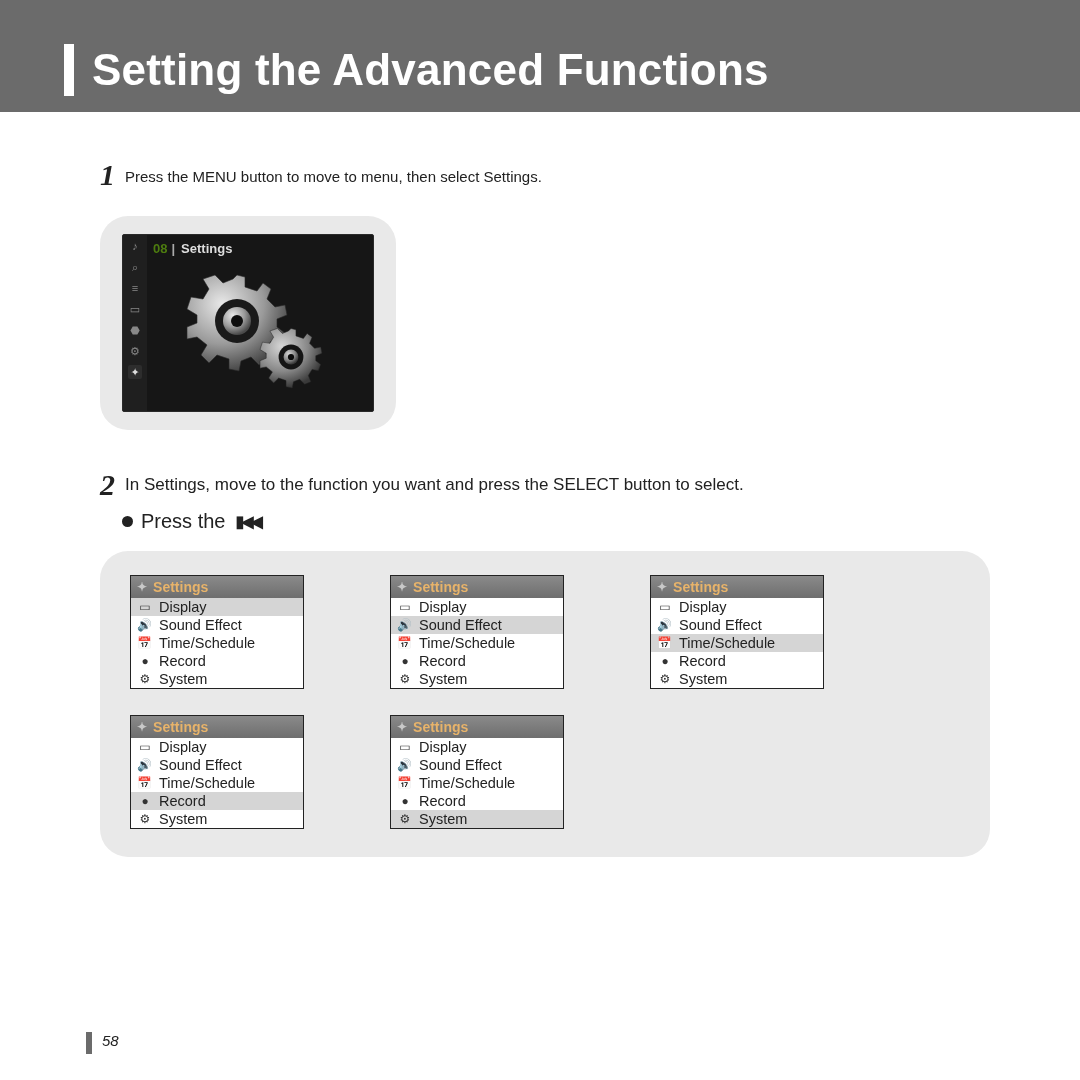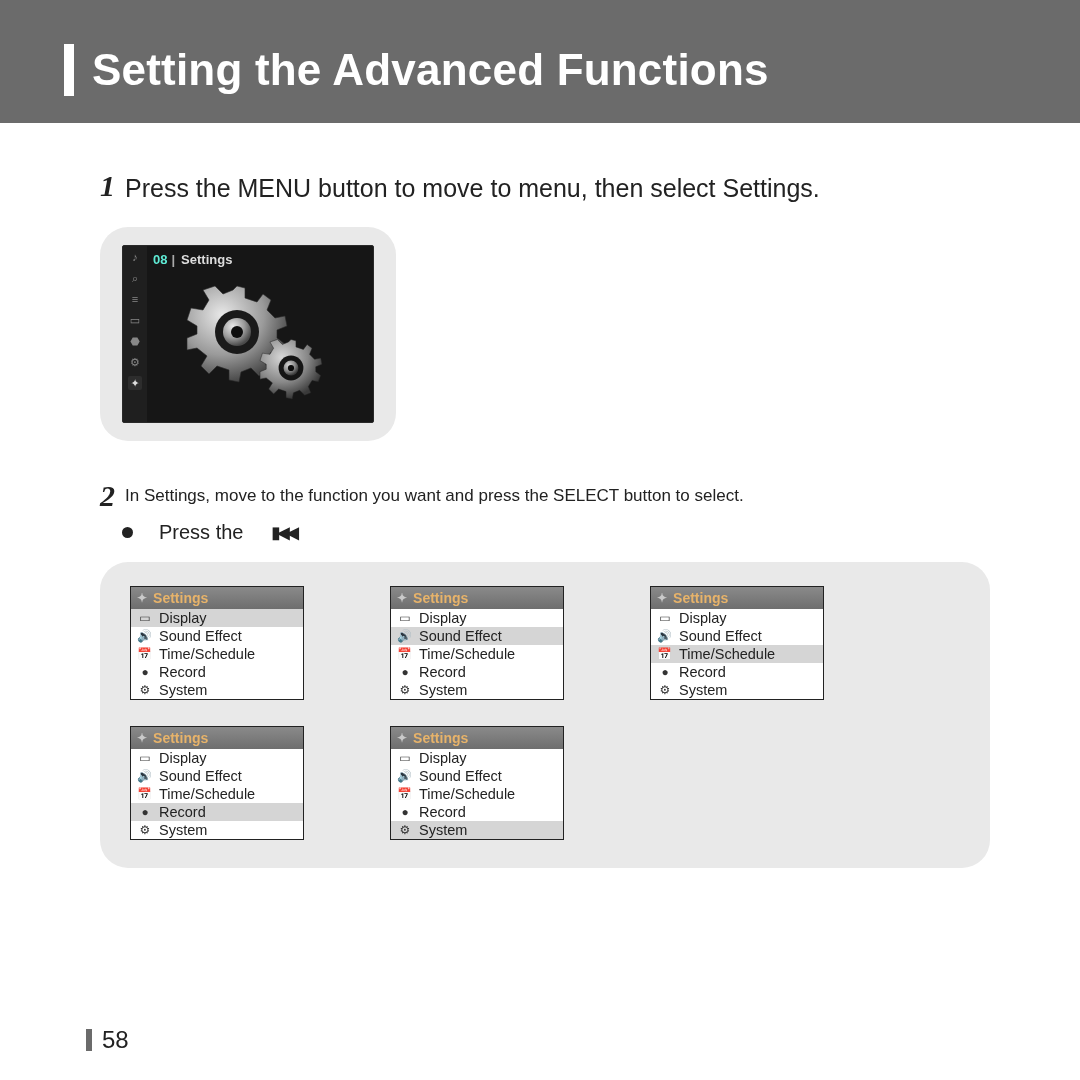--- a/index.html
+++ b/index.html
@@ -1,57 +1,57 @@
 <!DOCTYPE html>
 <html><head>
 <meta charset="utf-8">
 <style>
   * { box-sizing: border-box; margin: 0; padding: 0; }
   html, body { width: 1080px; height: 1080px; background: #fff; font-family: Arial, Helvetica, sans-serif; color: #222; }
   .page { width: 1080px; height: 1080px; position: relative; }
   .top-bar { background: #6b6b6b; height: 30px; }
-  .title-bar { background: #6b6b6b; padding: 14px 64px 27px 64px; }
+  .title-bar { background: #6b6b6b; padding: 14px 64px 16px 64px; }
   .title-bar-inner { display: flex; align-items: center; gap: 18px; }
   .title-mark { width: 10px; height: 52px; background: #fff; }
   .title-text { color: #fff; font-size: 44px; font-weight: bold; letter-spacing: 0.2px; }
   .content { padding: 48px 90px 0 100px; }
   .step { margin-bottom: 28px; }
   .step-line { display: flex; align-items: flex-start; gap: 10px; }
   .step-num { font-family: Georgia, 'Times New Roman', serif; font-style: italic; font-weight: bold; font-size: 30px; line-height: 30px; }
-  .step-text { font-size: 25px; line-height: 30px; padding-top: 2px; }
+  .step-text { font-size: 15px; line-height: 30px; padding-top: 2px; }
   .step-text-2 { font-size: 17px; line-height: 30px; }
   .step2-wrap { display: flex; align-items: flex-start; gap: 10px; }
 
   
   .shot-wrap { margin: 24px 0 40px 0; background: #e9e9e9; border-radius: 28px; width: 296px; height: 214px; padding: 18px 22px; }
   .device-screen { width: 252px; height: 178px; background: #161616; border: 1px solid #2a2a2a; border-radius: 2px; position: relative; overflow: hidden; }
   .ds-sidebar { position: absolute; left: 0; top: 0; bottom: 0; width: 24px; background: #1f1f1f; display: flex; flex-direction: column; align-items: center; padding-top: 4px; gap: 7px; }
   .ds-sidebar .sico { width: 14px; height: 14px; font-size: 11px; line-height: 14px; text-align: center; color: #888; }
   .ds-sidebar .sico.sel { background: #2d2d2d; color: #ddd; border-radius: 2px; }
   .ds-header { position: absolute; left: 30px; top: 6px; color: #ddd; font-size: 13px; font-weight: bold; }
-  .ds-header .num { color: #5eead4; font-weight: bold; margin-right: 4px; }
+  .ds-header .num { color: #4d7c0f; font-weight: bold; margin-right: 4px; }
   .ds-gear { position: absolute; left: 46px; top: 26px; width: 180px; height: 140px; }
 
   
-  .bullet-line { display: flex; align-items: center; gap: 26px; font-size: 20px; margin: 10px 0 0 22px; }
+  .bullet-line { display: flex; align-items: center; gap: 8px; font-size: 20px; margin: 10px 0 0 22px; }
   .dot { width: 11px; height: 11px; background: #222; border-radius: 50%; flex-shrink: 0; }
   .rewind-icon { display: inline-flex; align-items: center; font-size: 16px; font-weight: bold; letter-spacing: -3px; margin: 0 2px; }
 
   
   .panels-area { background: #e9e9e9; border-radius: 28px; margin-top: 18px; padding: 24px 30px 28px 30px; }
   .panels-row { display: flex; gap: 86px; margin-bottom: 26px; }
   .panels-row:last-child { margin-bottom: 0; }
   .panel { width: 174px; border: 1px solid #222; background: #fff; }
   .panel-header { background: linear-gradient(#8a8a8a,#6e6e6e); color: #e7b36a; font-size: 14px; font-weight: bold; padding: 3px 6px; display: flex; align-items: center; gap: 6px; }
   .ph-icon { color: #c9c9c9; font-size: 12px; }
   .panel-list .row { display: flex; align-items: center; gap: 6px; padding: 1px 6px; font-size: 14.5px; }
   .panel-list .row.sel { background: #d5d5d5; }
   .ricon { width: 16px; text-align: center; font-size: 12px; color: #333; }
 
-  .page-num { position: absolute; left: 86px; bottom: 26px; font-size: 24px; display: flex; align-items: center; gap: 10px; }
+  .page-num { position: absolute; left: 86px; bottom: 26px; font-size: 15px; display: flex; gap: 10px; font-style: italic; }
   .page-num .pn-bar { width: 6px; height: 22px; background: #6b6b6b; }
 </style>
 </head>
 <body>
 
 <div class="page">
   <div class="top-bar"></div>
   <div class="title-bar">
     <div class="title-bar-inner">
       <div class="title-mark"></div>

